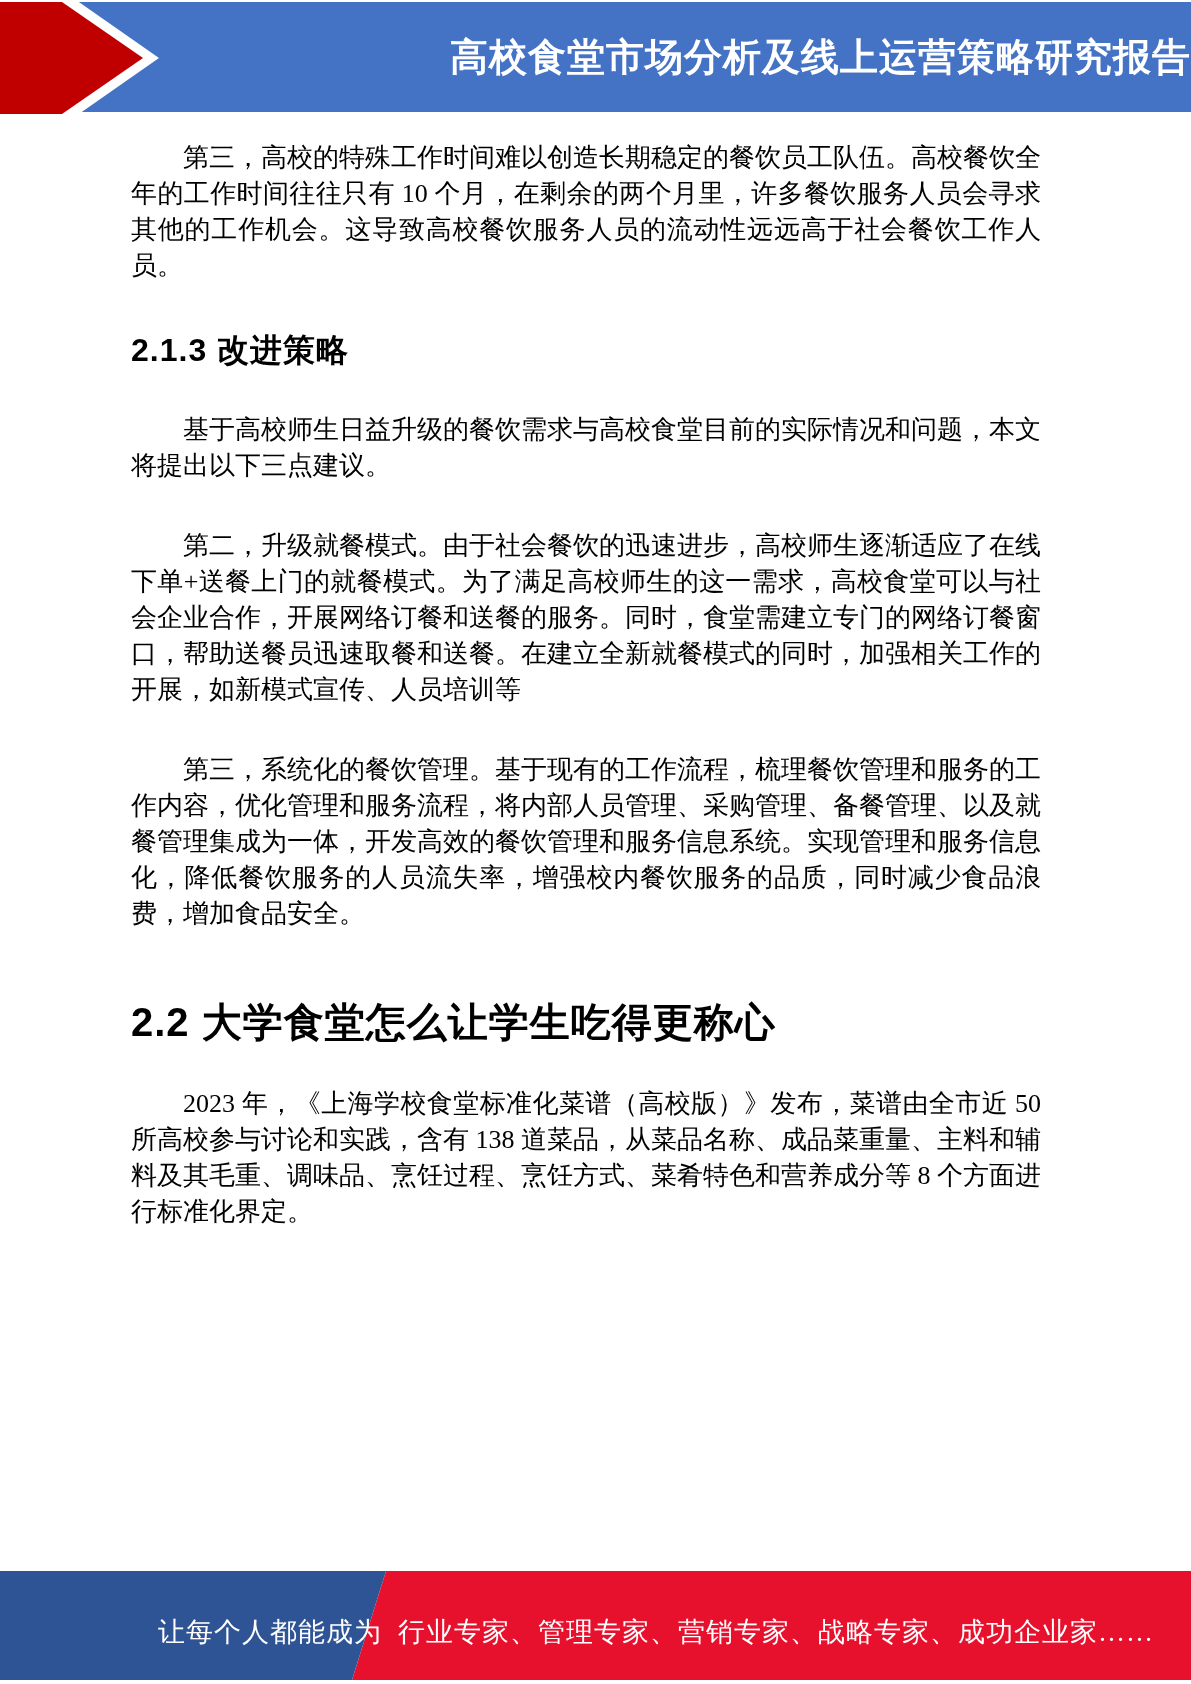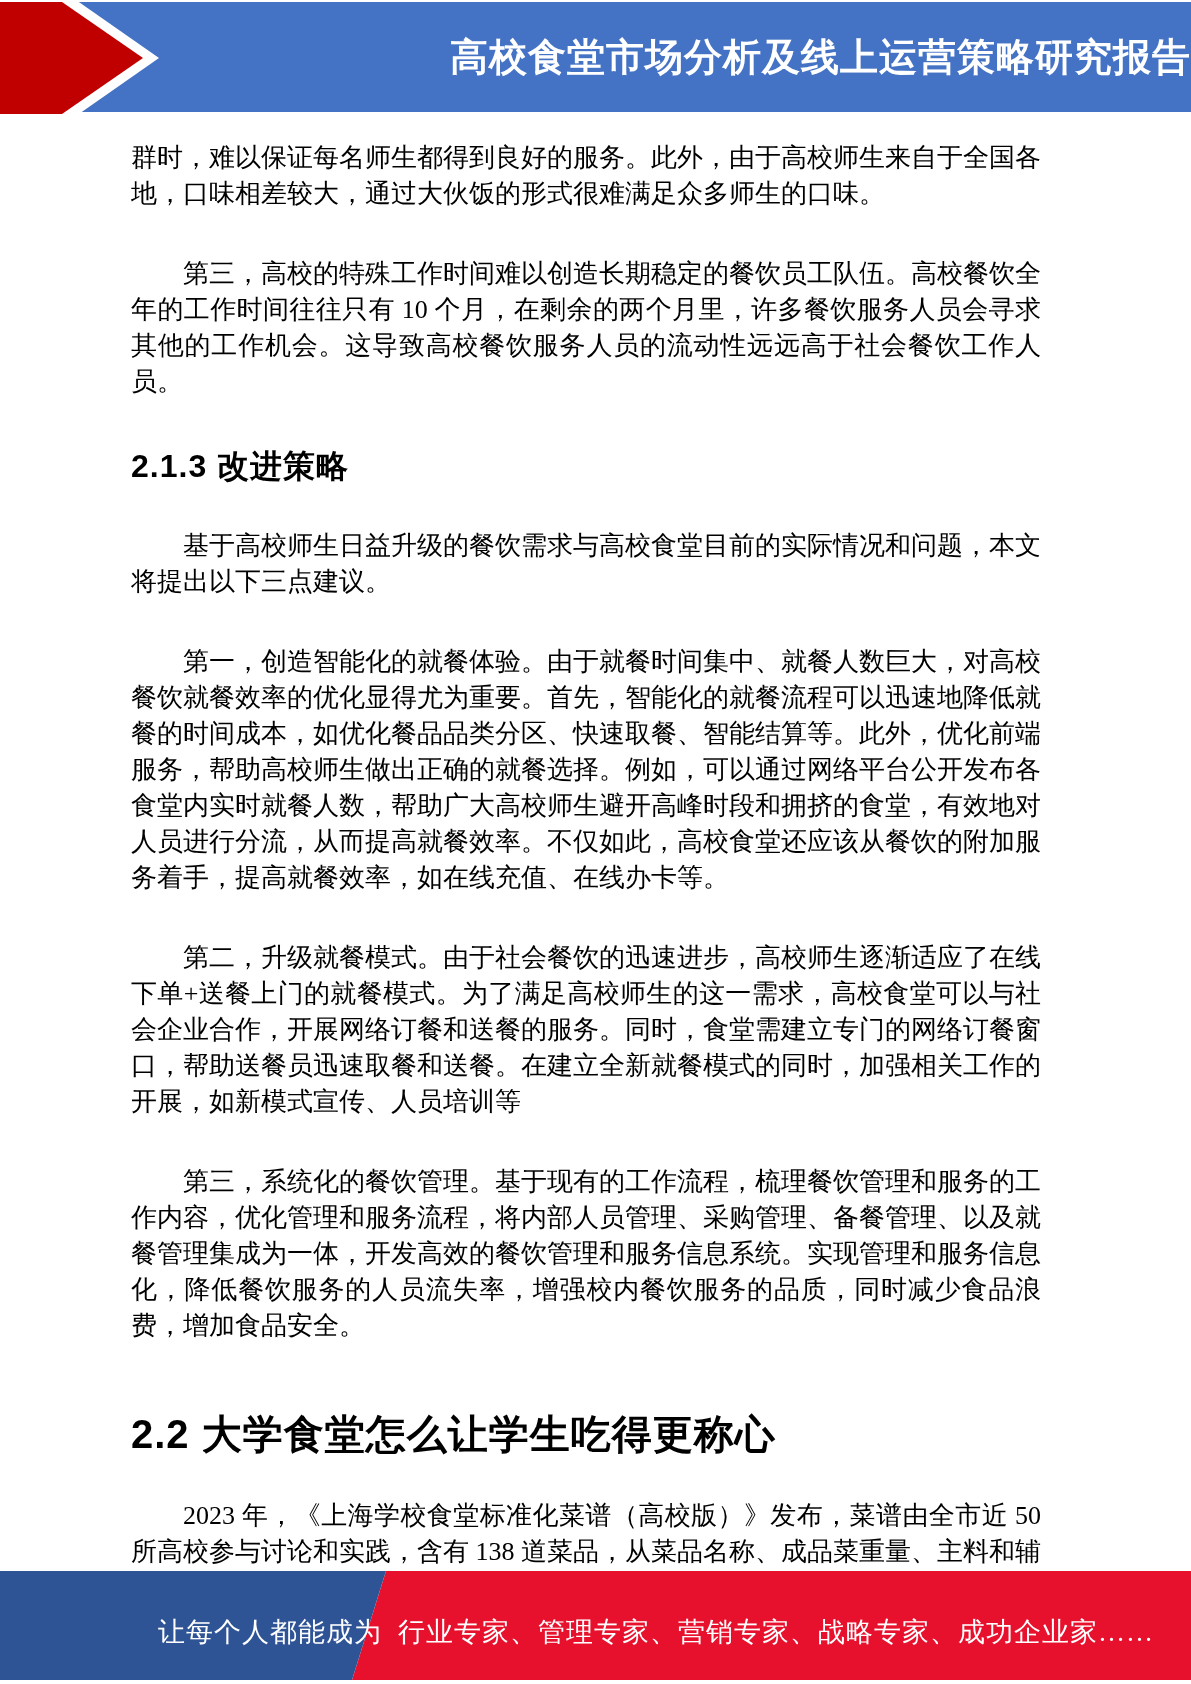--- a/index.html
+++ b/index.html
@@ -62,25 +62,23 @@
   <div class="header">
     <div class="header-bar"></div>
     <svg class="header-arrow" width="165" height="118" viewBox="0 0 165 118" aria-hidden="true">
       <polygon points="0,0 76,0 159,58 76,116 0,116" fill="#ffffff"></polygon>
       <polygon points="0,2 62,2 143,58 62,114 0,114" fill="#C00000"></polygon>
     </svg>
     <div class="header-title">高校食堂市场分析及线上运营策略研究报告</div>
   </div>
 
   <div class="content">
-    <p class="no-indent">群时，难以保证每名师生都得到良好的服务。此外，由于高校师生来自于全国各地，口味相差较大，通过大伙饭的形式很难满足众多师生的口味。</p>
     <p>第三，高校的特殊工作时间难以创造长期稳定的餐饮员工队伍。高校餐饮全年的工作时间往往只有 10 个月，在剩余的两个月里，许多餐饮服务人员会寻求其他的工作机会。这导致高校餐饮服务人员的流动性远远高于社会餐饮工作人员。</p>
     <div class="h-sub">2.1.3 改进策略</div>
     <p>基于高校师生日益升级的餐饮需求与高校食堂目前的实际情况和问题，本文将提出以下三点建议。</p>
-    <p>第一，创造智能化的就餐体验。由于就餐时间集中、就餐人数巨大，对高校餐饮就餐效率的优化显得尤为重要。首先，智能化的就餐流程可以迅速地降低就餐的时间成本，如优化餐品品类分区、快速取餐、智能结算等。此外，优化前端服务，帮助高校师生做出正确的就餐选择。例如，可以通过网络平台公开发布各食堂内实时就餐人数，帮助广大高校师生避开高峰时段和拥挤的食堂，有效地对人员进行分流，从而提高就餐效率。不仅如此，高校食堂还应该从餐饮的附加服务着手，提高就餐效率，如在线充值、在线办卡等。</p>
     <p>第二，升级就餐模式。由于社会餐饮的迅速进步，高校师生逐渐适应了在线下单+送餐上门的就餐模式。为了满足高校师生的这一需求，高校食堂可以与社会企业合作，开展网络订餐和送餐的服务。同时，食堂需建立专门的网络订餐窗口，帮助送餐员迅速取餐和送餐。在建立全新就餐模式的同时，加强相关工作的开展，如新模式宣传、人员培训等</p>
     <p>第三，系统化的餐饮管理。基于现有的工作流程，梳理餐饮管理和服务的工作内容，优化管理和服务流程，将内部人员管理、采购管理、备餐管理、以及就餐管理集成为一体，开发高效的餐饮管理和服务信息系统。实现管理和服务信息化，降低餐饮服务的人员流失率，增强校内餐饮服务的品质，同时减少食品浪费，增加食品安全。</p>
     <div class="h-section">2.2 大学食堂怎么让学生吃得更称心</div>
     <p>2023 年，《上海学校食堂标准化菜谱（高校版）》发布，菜谱由全市近 50 所高校参与讨论和实践，含有 138 道菜品，从菜品名称、成品菜重量、主料和辅料及其毛重、调味品、烹饪过程、烹饪方式、菜肴特色和营养成分等 8 个方面进行标准化界定。</p>
 
   </div>
 
   <div class="footer">
     <svg width="1191" height="109" viewBox="0 0 1191 109" aria-hidden="true">
       <polygon points="386,0 1191,0 1191,109 352,109" fill="#E8112D"></polygon>

